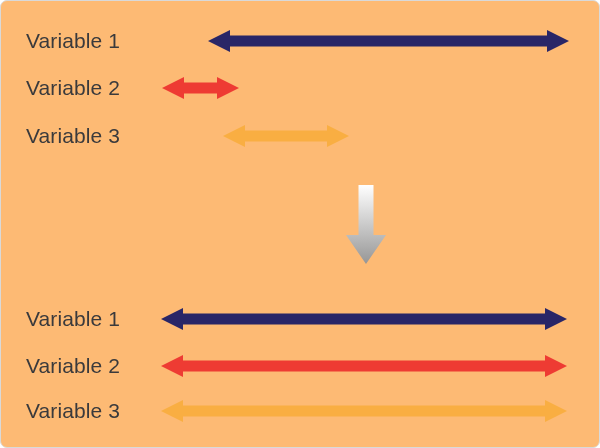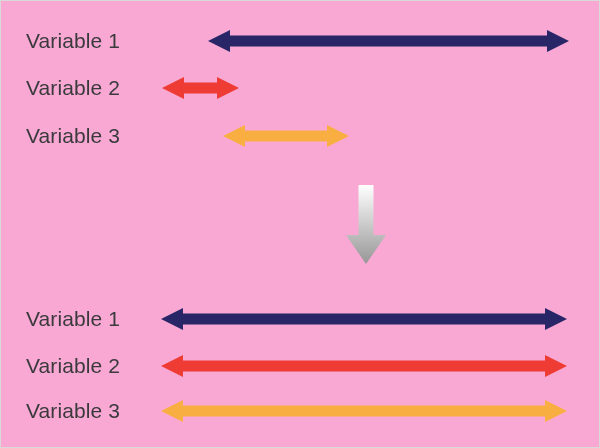--- a/index.html
+++ b/index.html
@@ -68,21 +68,21 @@
   }
   #transform-arrow svg {
     display: block;
     width: 42px;
     height: 80px;
   }
 </style>
 </head>
 <body>
 
-<div id="canvas" style="background: #f9a8d4; border-color: rgb(217, 217, 217);">
+<div id="canvas" style="background: #fdba74; border-color: rgb(217, 217, 217); border-radius: 7px;">
 
   <div class="panel" id="panel-before">
 
     <div class="row" id="before-row-0" style="top: 17px;">
       <div class="row-label" style="color: rgb(58, 58, 60);">Variable 1</div>
       <div class="arrow-wrap" id="before-arrow-0" style="left: 207px; width: 361px;">
           <svg viewBox="0 0 361 46" preserveAspectRatio="none">
             <polygon points="0.00,23.00 22.00,12.00 22.00,17.50 339.00,17.50 339.00,12.00 361.00,23.00 339.00,34.00 339.00,28.50 22.00,28.50 22.00,34.00" fill="#292667"></polygon>
           </svg>
         </div>

